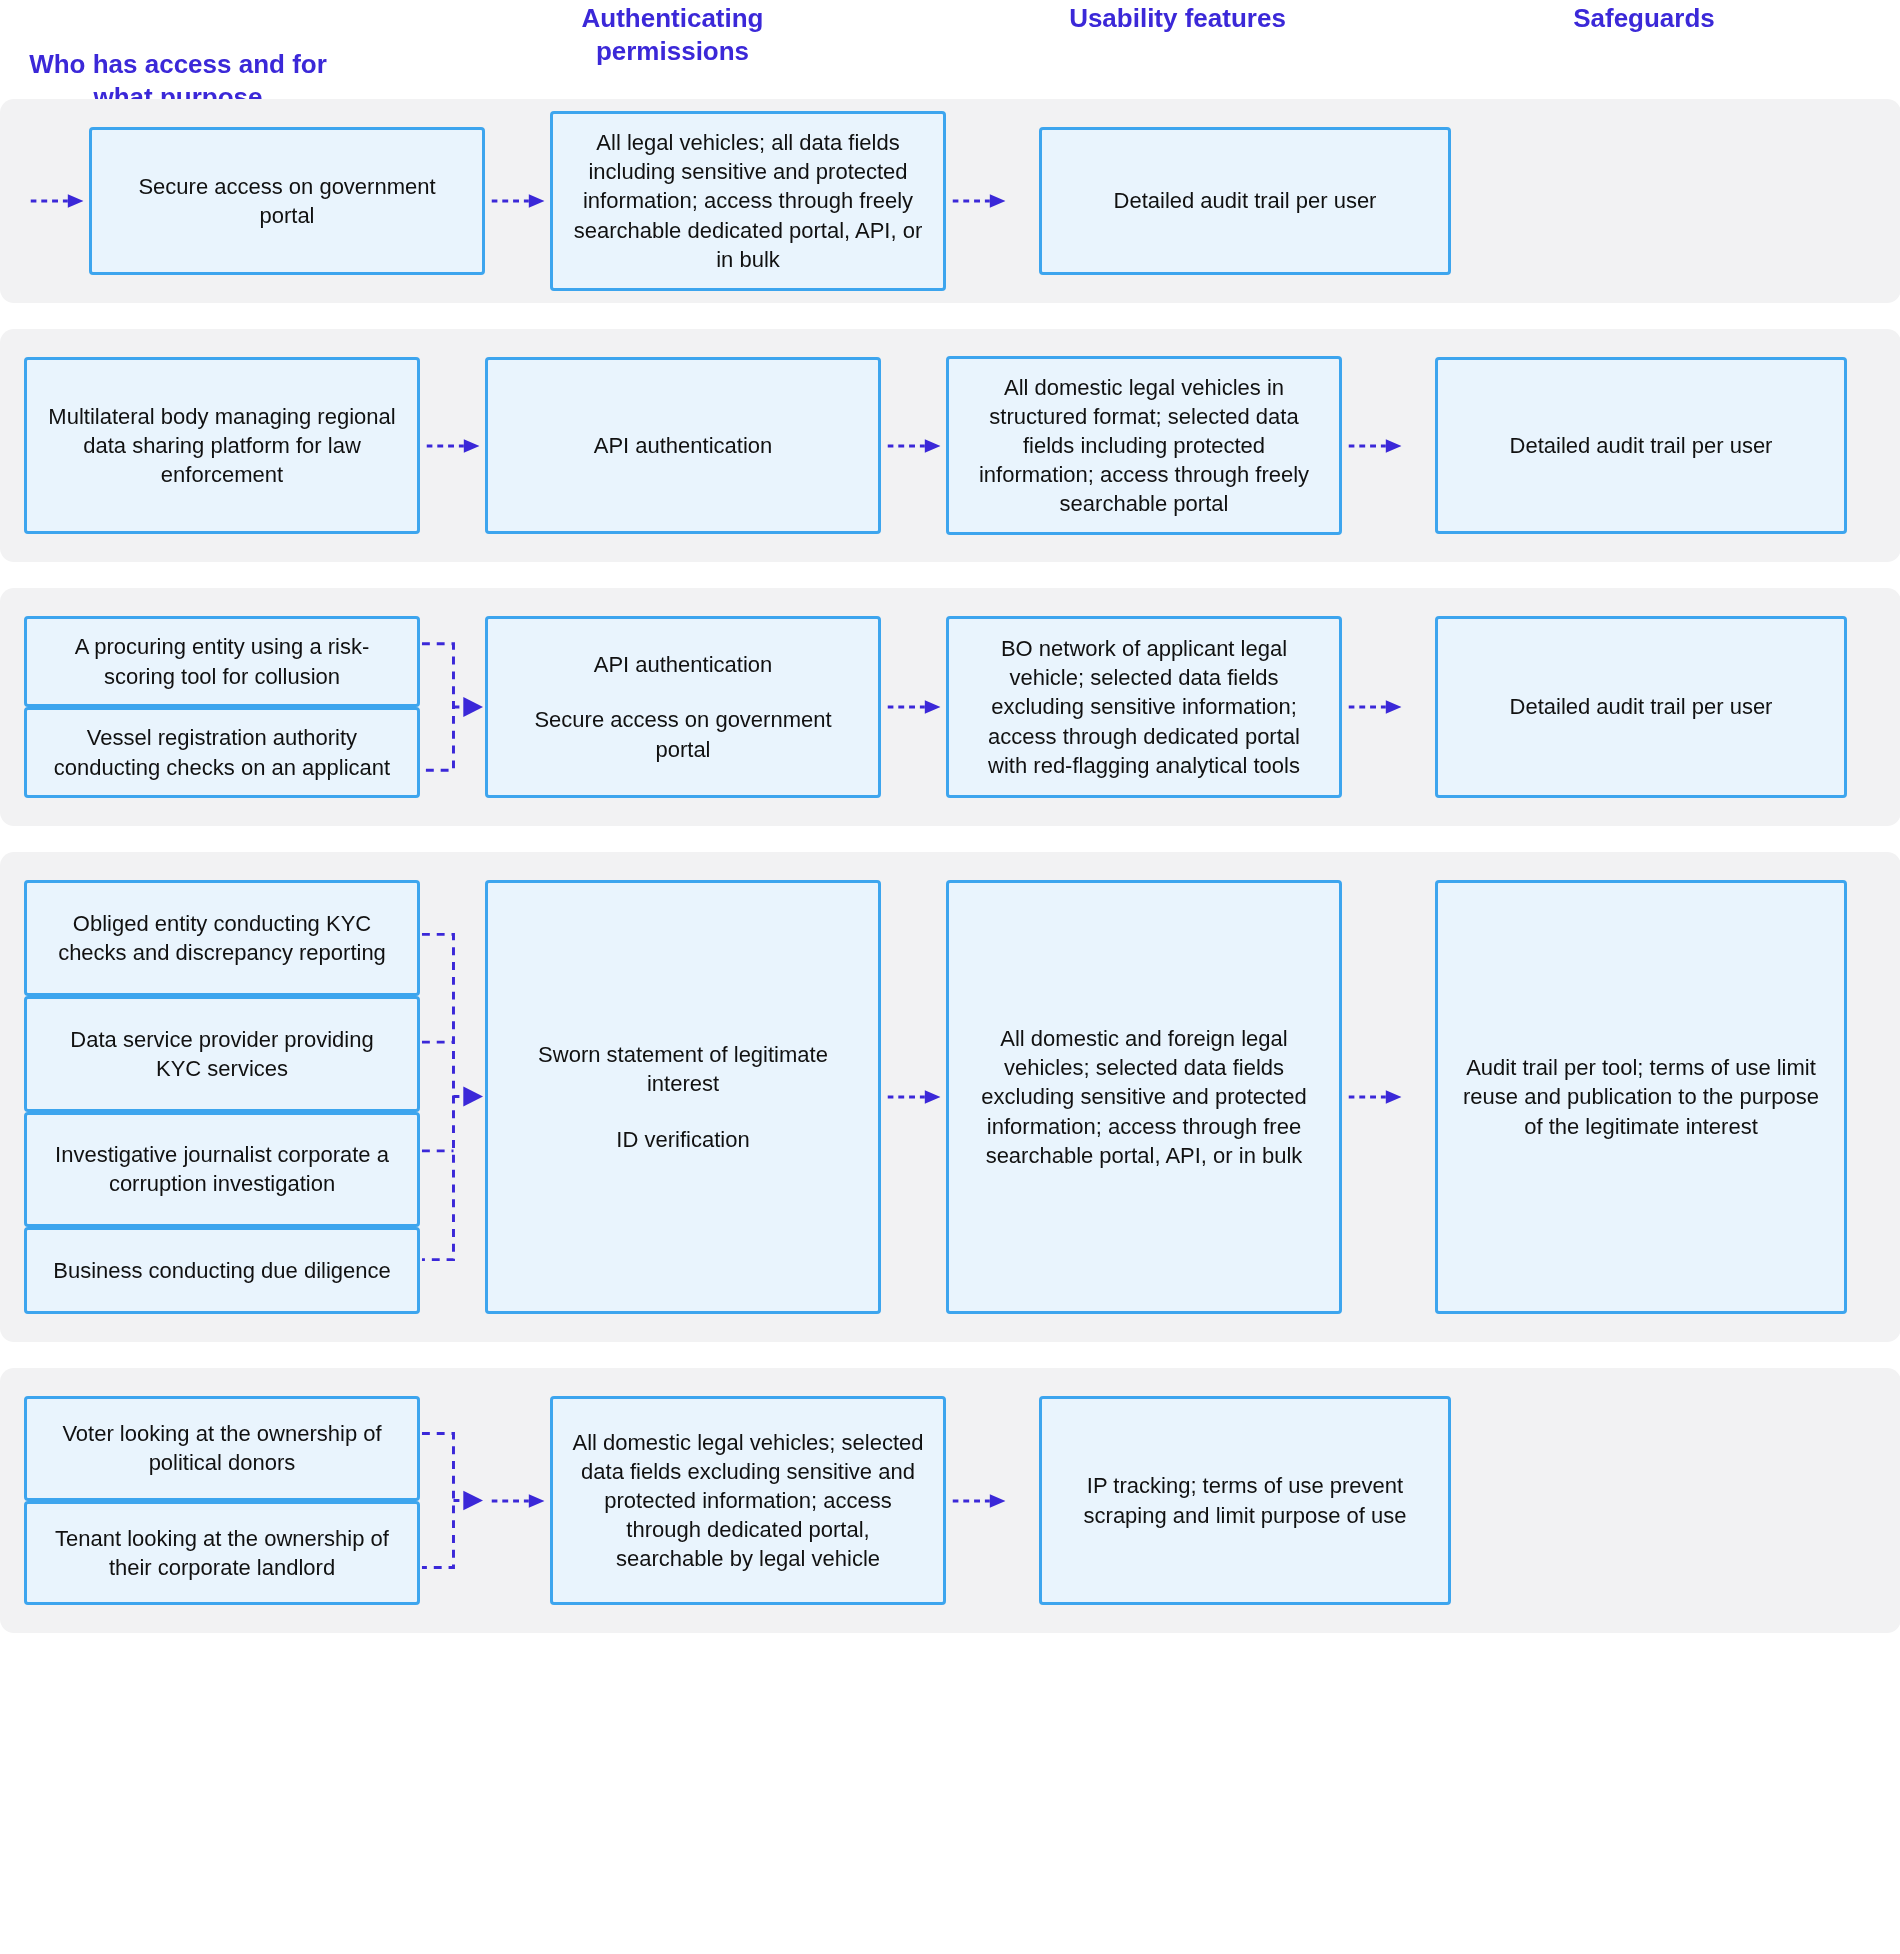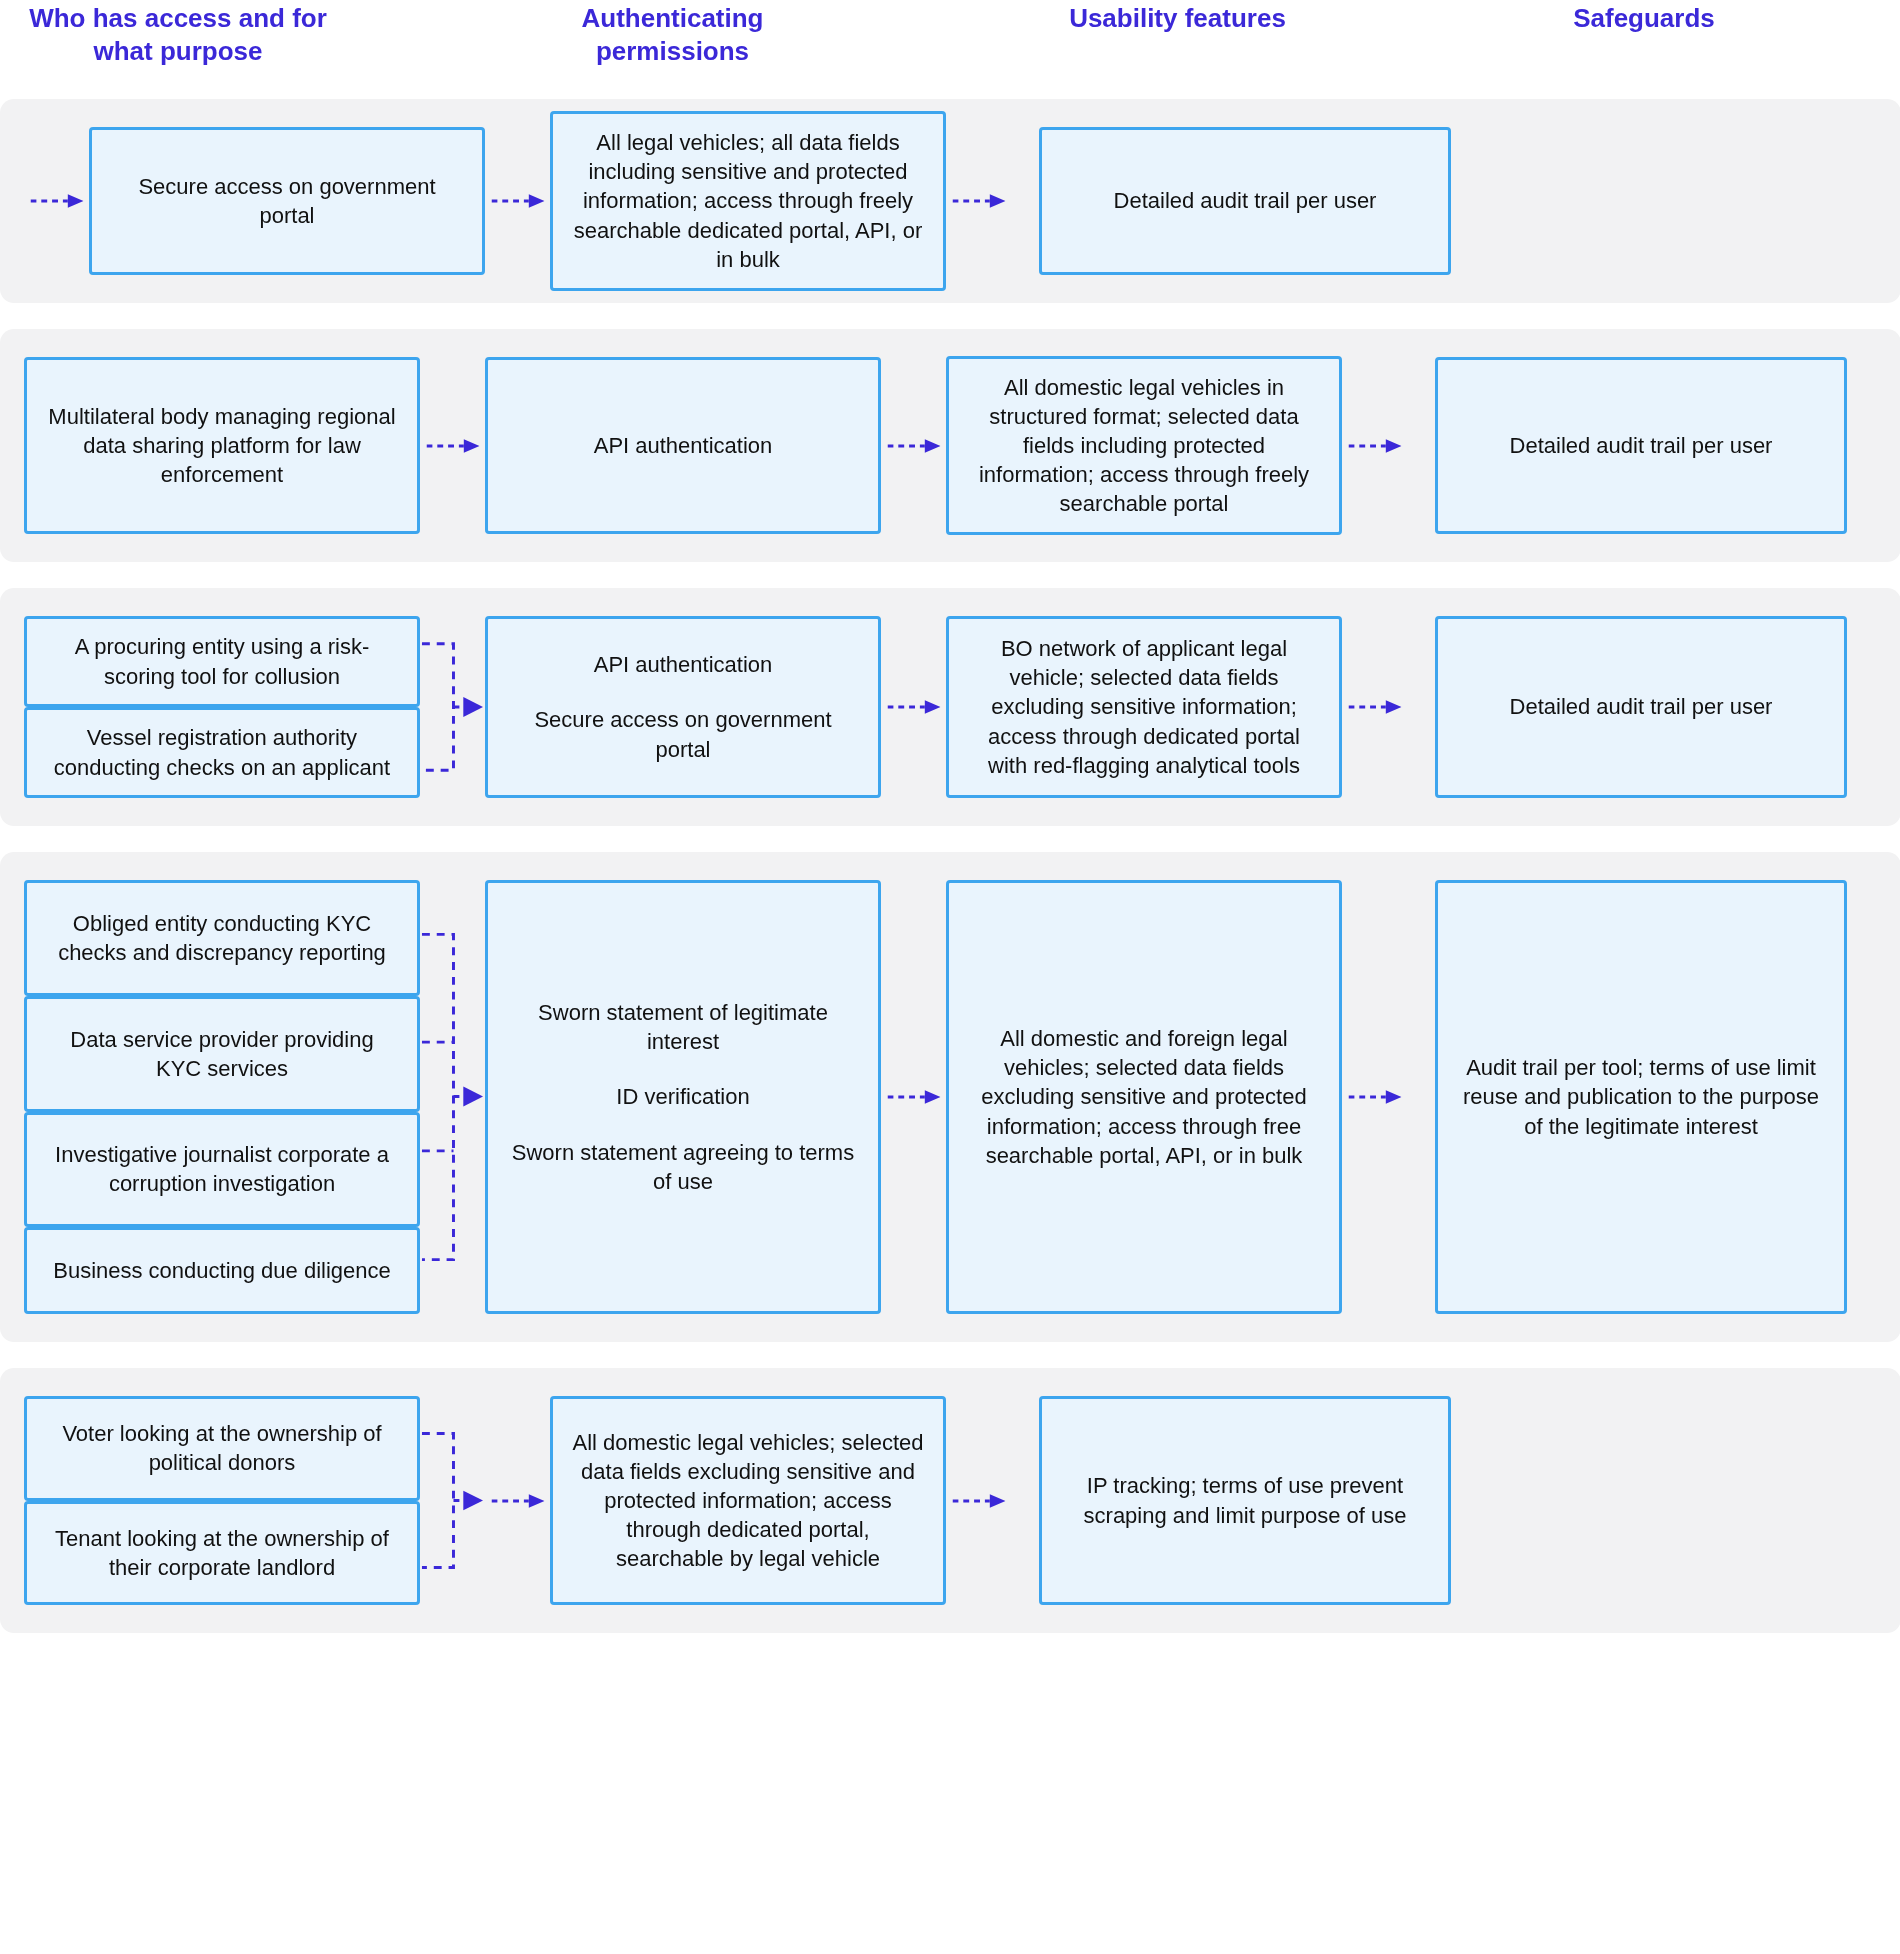--- a/index.html
+++ b/index.html
@@ -31,21 +31,21 @@
   }
   .col-header {
     font-size: 26px;
     font-weight: bold;
     color: #3B28D8;
     text-align: center;
     line-height: 1.28;
     padding-top: 2px;
     box-sizing: border-box;
   }
-  .col-header.c1 { width: 465px; padding-left: 10px; padding-right: 119px; }
+  .col-header.c1 { width: 465px; padding-left: 10px; padding-right: 119px; margin-top: 46px; }
   .col-header.c2 { width: 475px; padding-left: 69px; padding-right: 129px; }
   .col-header.c3 { width: 475px; padding-left: 40px; padding-right: 40px; }
   .col-header.c4 { width: 485px; padding-left: 59px; padding-right: 86px; }
 
   
   .rows {
     display: flex;
     flex-direction: column;
     gap: 26px;
   }
@@ -310,21 +310,20 @@
             <line x1="2" y1="274" x2="34" y2="274" stroke="#3B28D8" stroke-width="3" stroke-dasharray="8 7"></line>
             <line x1="34" y1="219" x2="46" y2="219" stroke="#3B28D8" stroke-width="3" stroke-dasharray="6 5"></line>
             <polygon points="44,209 64,219 44,229" fill="#3B28D8"></polygon>
           </svg>
         </div>
       </div>
       <div class="cell col2">
         <div class="box tall">
           <p>Sworn statement of legitimate interest</p>
           <p>ID verification</p>
-          <p>Sworn statement agreeing to terms of use</p>
         </div>
       </div>
       <div class="gap">
         <div class="arrow">
           <svg viewBox="0 0 54 16" width="53" height="16">
             <line x1="0" y1="8" x2="38" y2="8" stroke="#3B28D8" stroke-width="3" stroke-dasharray="6 5"></line>
             <polygon points="38,1 54,8 38,15" fill="#3B28D8"></polygon>
           </svg>
         </div>
       </div>

